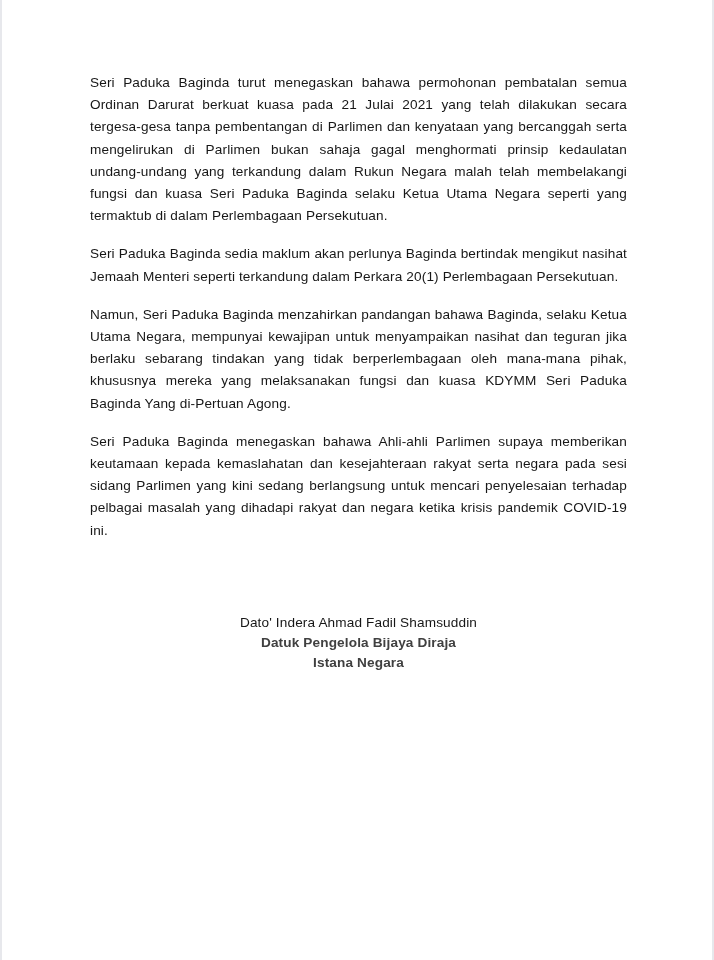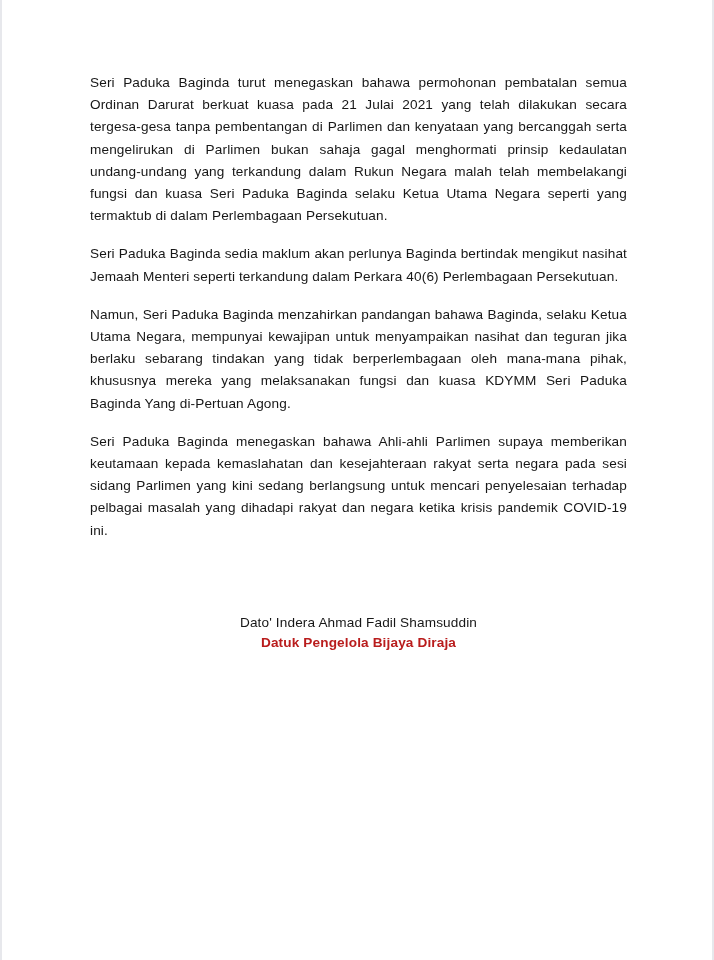--- a/index.html
+++ b/index.html
@@ -53,38 +53,39 @@
 
   .signature-block .sig-name {
     font-weight: 400;
     color: #171717;
     letter-spacing: 0.01em;
   }
 
   .signature-block .sig-title,
   .signature-block .sig-org {
     font-weight: 700;
-    color: #b91c1c;
+    color: #404040;
     letter-spacing: 0.01em;
   }
 </style>
 </head>
 <body>
 
 <div class="page">
 
   <div class="content">
 
     <div class="statement-body">
       <p>Seri Paduka Baginda turut menegaskan bahawa permohonan pembatalan semua Ordinan Darurat berkuat kuasa pada 21 Julai 2021 yang telah dilakukan secara tergesa-gesa tanpa pembentangan di Parlimen dan kenyataan yang bercanggah serta mengelirukan di Parlimen bukan sahaja gagal menghormati prinsip kedaulatan undang-undang yang terkandung dalam Rukun Negara malah telah membelakangi fungsi dan kuasa Seri Paduka Baginda selaku Ketua Utama Negara seperti yang termaktub di dalam Perlembagaan Persekutuan.</p>
-      <p>Seri Paduka Baginda sedia maklum akan perlunya Baginda bertindak mengikut nasihat Jemaah Menteri seperti terkandung dalam Perkara 40(6) Perlembagaan Persekutuan.</p>
+      <p>Seri Paduka Baginda sedia maklum akan perlunya Baginda bertindak mengikut nasihat Jemaah Menteri seperti terkandung dalam Perkara 20(1) Perlembagaan Persekutuan.</p>
       <p>Namun, Seri Paduka Baginda menzahirkan pandangan bahawa Baginda, selaku Ketua Utama Negara, mempunyai kewajipan untuk menyampaikan nasihat dan teguran jika berlaku sebarang tindakan yang tidak berperlembagaan oleh mana-mana pihak, khususnya mereka yang melaksanakan fungsi dan kuasa KDYMM Seri Paduka Baginda Yang di-Pertuan Agong.</p>
       <p>Seri Paduka Baginda menegaskan bahawa Ahli-ahli Parlimen supaya memberikan keutamaan kepada kemaslahatan dan kesejahteraan rakyat serta negara pada sesi sidang Parlimen yang kini sedang berlangsung untuk mencari penyelesaian terhadap pelbagai masalah yang dihadapi rakyat dan negara ketika krisis pandemik COVID-19 ini.</p>
     </div>
 
     <div class="signature-block">
       <div class="sig-name">Dato' Indera Ahmad Fadil Shamsuddin</div>
       <div class="sig-title">Datuk Pengelola Bijaya Diraja</div>
+      <div class="sig-org">Istana Negara</div>
     </div>
 
   </div>
 
 </div>
 
 </body></html>

